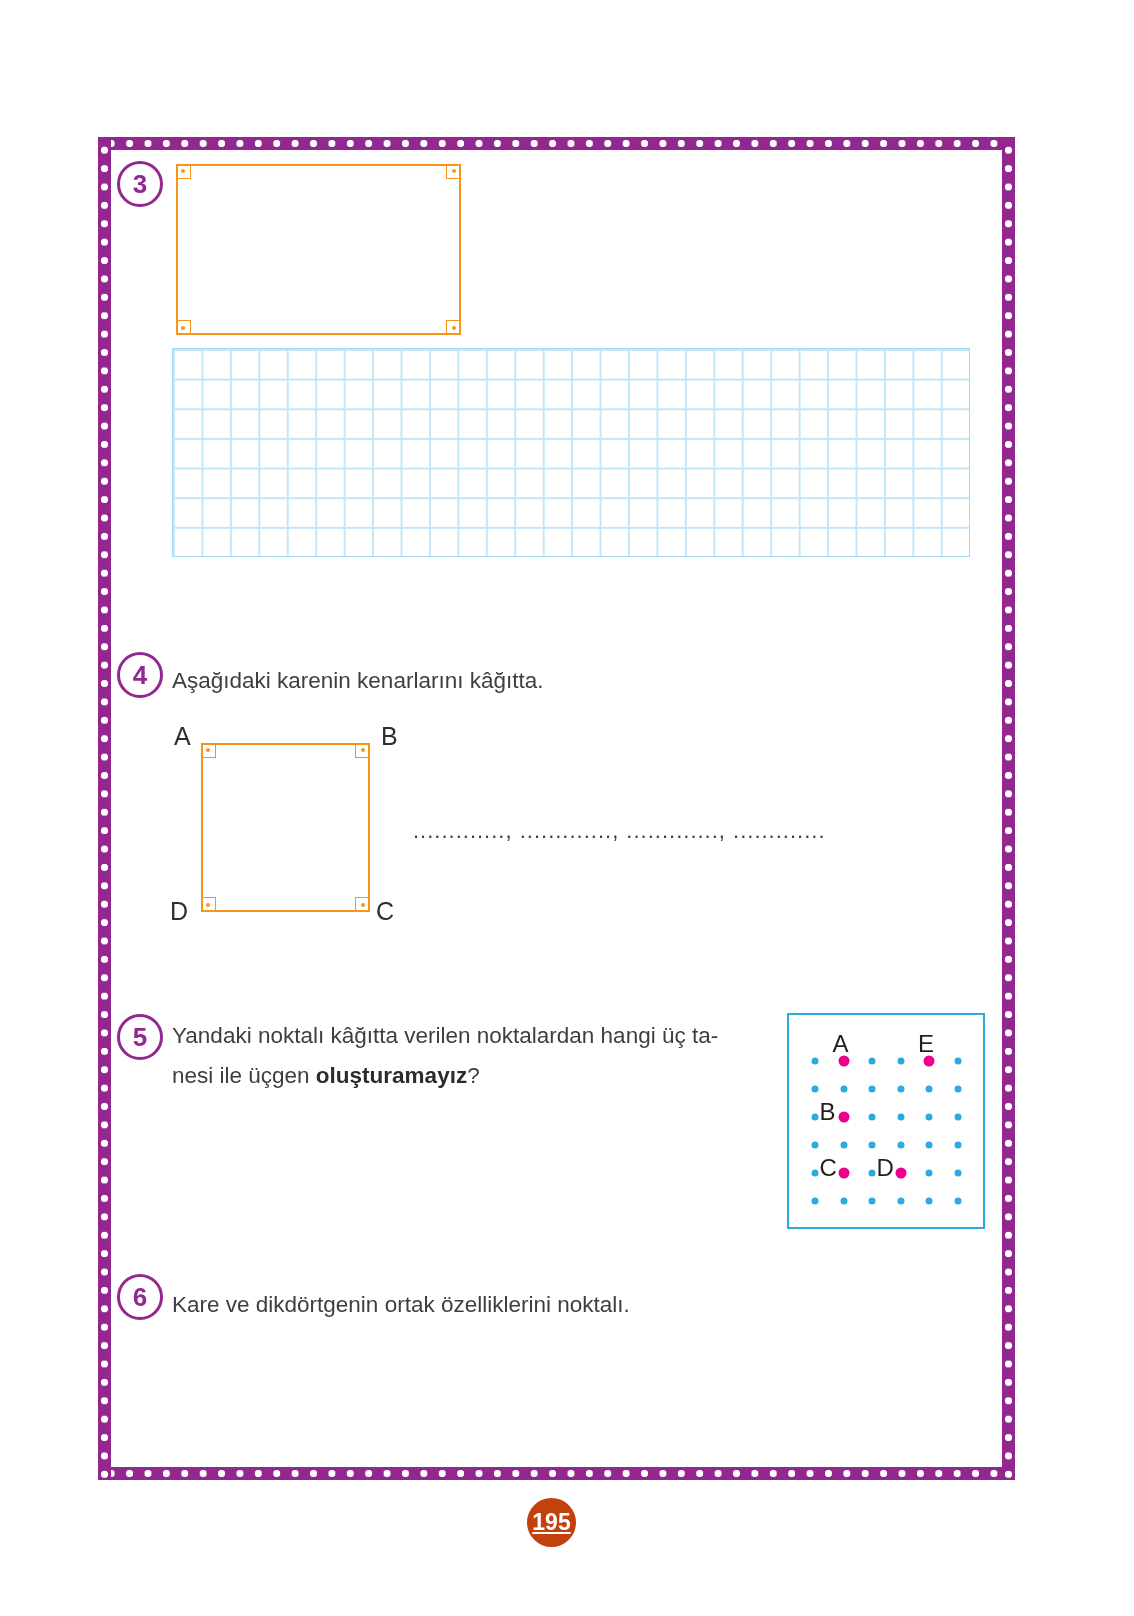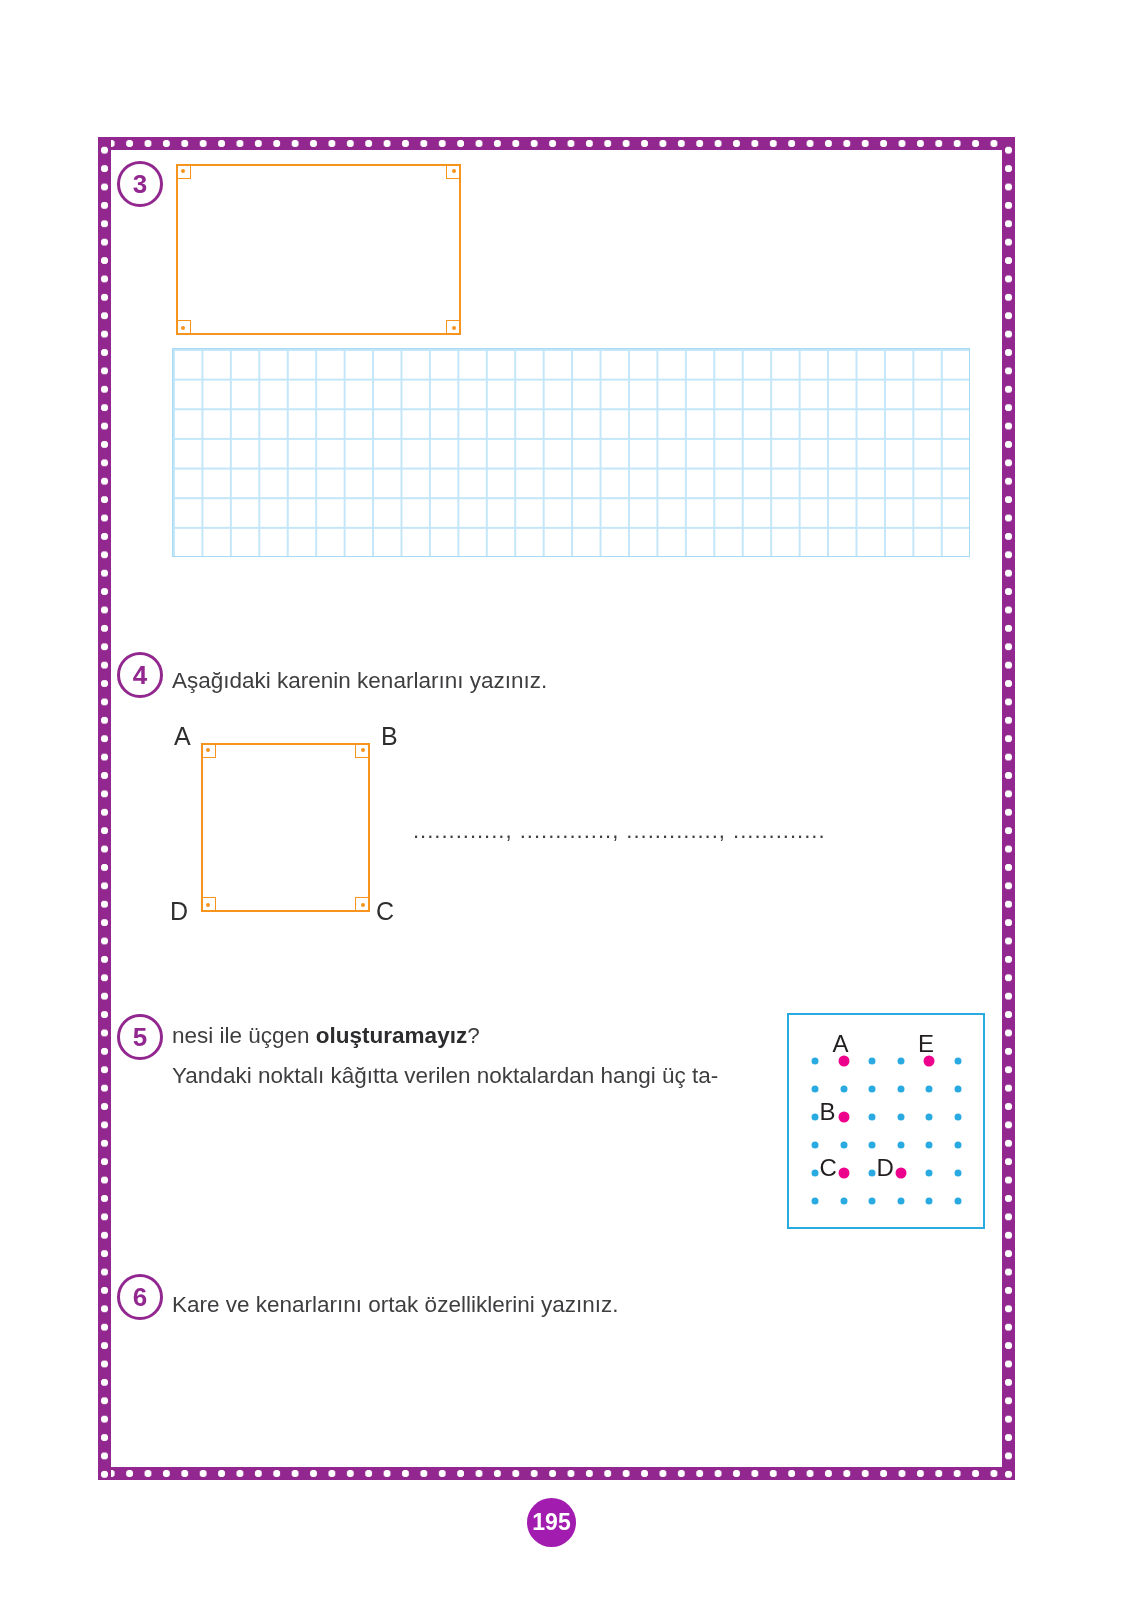--- a/index.html
+++ b/index.html
@@ -88,22 +88,22 @@
   .dot-hl { width:11px; height:11px; background:#EC008C; }
   .dot-label { position:absolute; font-size:24px; color:#231F20; line-height:1; }
 
   
   .q6-circle { left:117px; top:1274px; }
   .q6-text { left:172px; top:1285px; width:650px; }
 
   
   .page-num {
     position:absolute; left:527px; top:1498px; width:49px; height:49px;
-    background:#a21caf; border-radius:50%; color:#ffffff; font-weight:bold;
-    font-size:23px; display:flex; align-items:center; justify-content:center;
+    background:#c2410c; border-radius:50%; color:#ffffff; font-weight:bold;
+    font-size:23px; display:flex; align-items:center; justify-content:center;text-decoration:underline;
   }
 </style>
 </head>
 <body>
 
 <div class="page">
 
   <div class="frame">
     <div class="edge edge-h edge-top"></div>
     <div class="edge edge-h edge-bottom"></div>
@@ -118,41 +118,41 @@
     <div class="cm cm-tr"></div>
     <div class="cm cm-bl"></div>
     <div class="cm cm-br"></div>
   </div>
 
 
   <div class="answer-grid"></div>
 
   <div class="qnum q4-circle">4</div>
 
-  <div class="qtext q4-text">Aşağıdaki karenin kenarlarını yazınız.</div>
+  <div class="qtext q4-text">Aşağıdaki karenin kenarlarını kâğıtta.</div>
 
   <div class="shape q4-square">
     <div class="cm cm-tl"></div>
     <div class="cm cm-tr"></div>
     <div class="cm cm-bl"></div>
     <div class="cm cm-br"></div>
   </div>
 
   <div class="vlabel q4-la">A</div>
   <div class="vlabel q4-lb">B</div>
   <div class="vlabel q4-lc">C</div>
   <div class="vlabel q4-ld">D</div>
 
   <div class="q4-answer">............., ............., ............., .............</div>
 
   <div class="qnum q5-circle">5</div>
 
   <div class="qtext q5-text">
+    <div>Yandaki noktalı kâğıtta verilen noktalardan hangi üç ta-</div>
     <div><span>nesi ile üçgen </span><b>oluşturamayız</b><span>?</span></div>
-    <div>Yandaki noktalı kâğıtta verilen noktalardan hangi üç ta-</div>
   </div>
 
   <div class="dot-paper">
       <div class="dot" style="left: 26px; top: 46px;"></div>
       <div class="dot dot-hl" style="left: 54.5px; top: 46px;"></div>
       <div class="dot-label" style="left: 43.5px; top: 17px;">A</div>
       <div class="dot" style="left: 83px; top: 46px;"></div>
       <div class="dot" style="left: 111.5px; top: 46px;"></div>
       <div class="dot dot-hl" style="left: 140px; top: 46px;"></div>
       <div class="dot-label" style="left: 129px; top: 17px;">E</div>
@@ -187,17 +187,17 @@
       <div class="dot" style="left: 26px; top: 186px;"></div>
       <div class="dot" style="left: 54.5px; top: 186px;"></div>
       <div class="dot" style="left: 83px; top: 186px;"></div>
       <div class="dot" style="left: 111.5px; top: 186px;"></div>
       <div class="dot" style="left: 140px; top: 186px;"></div>
       <div class="dot" style="left: 168.5px; top: 186px;"></div>
     </div>
 
   <div class="qnum q6-circle">6</div>
 
-  <div class="qtext q6-text">Kare ve kenarlarını ortak özelliklerini yazınız.</div>
+  <div class="qtext q6-text">Kare ve dikdörtgenin ortak özelliklerini noktalı.</div>
 
   <div class="page-num">195</div>
 
 </div>
 
 </body></html>

